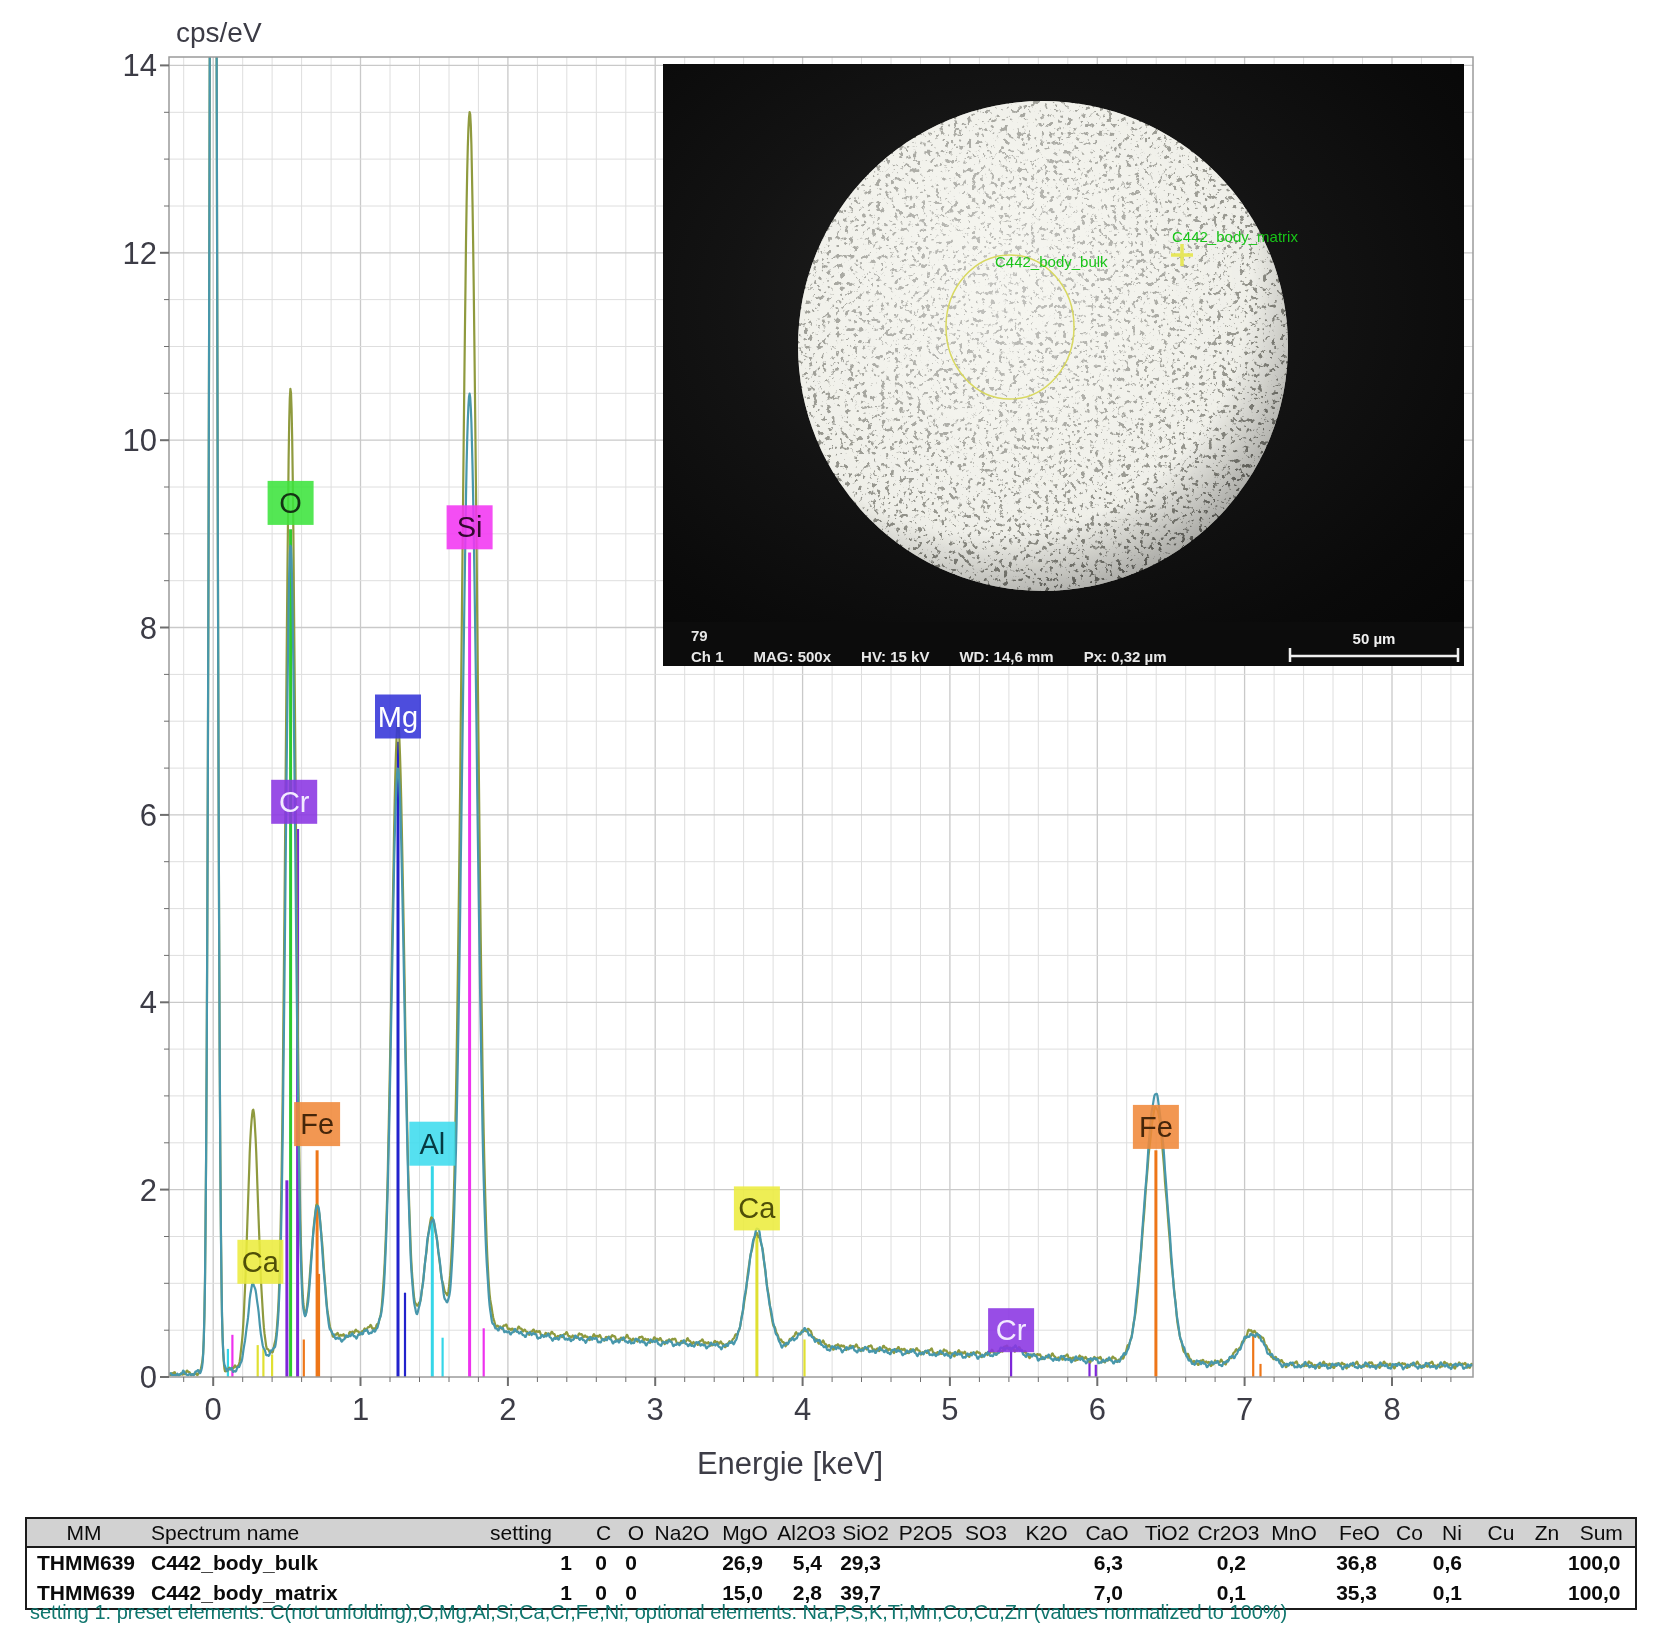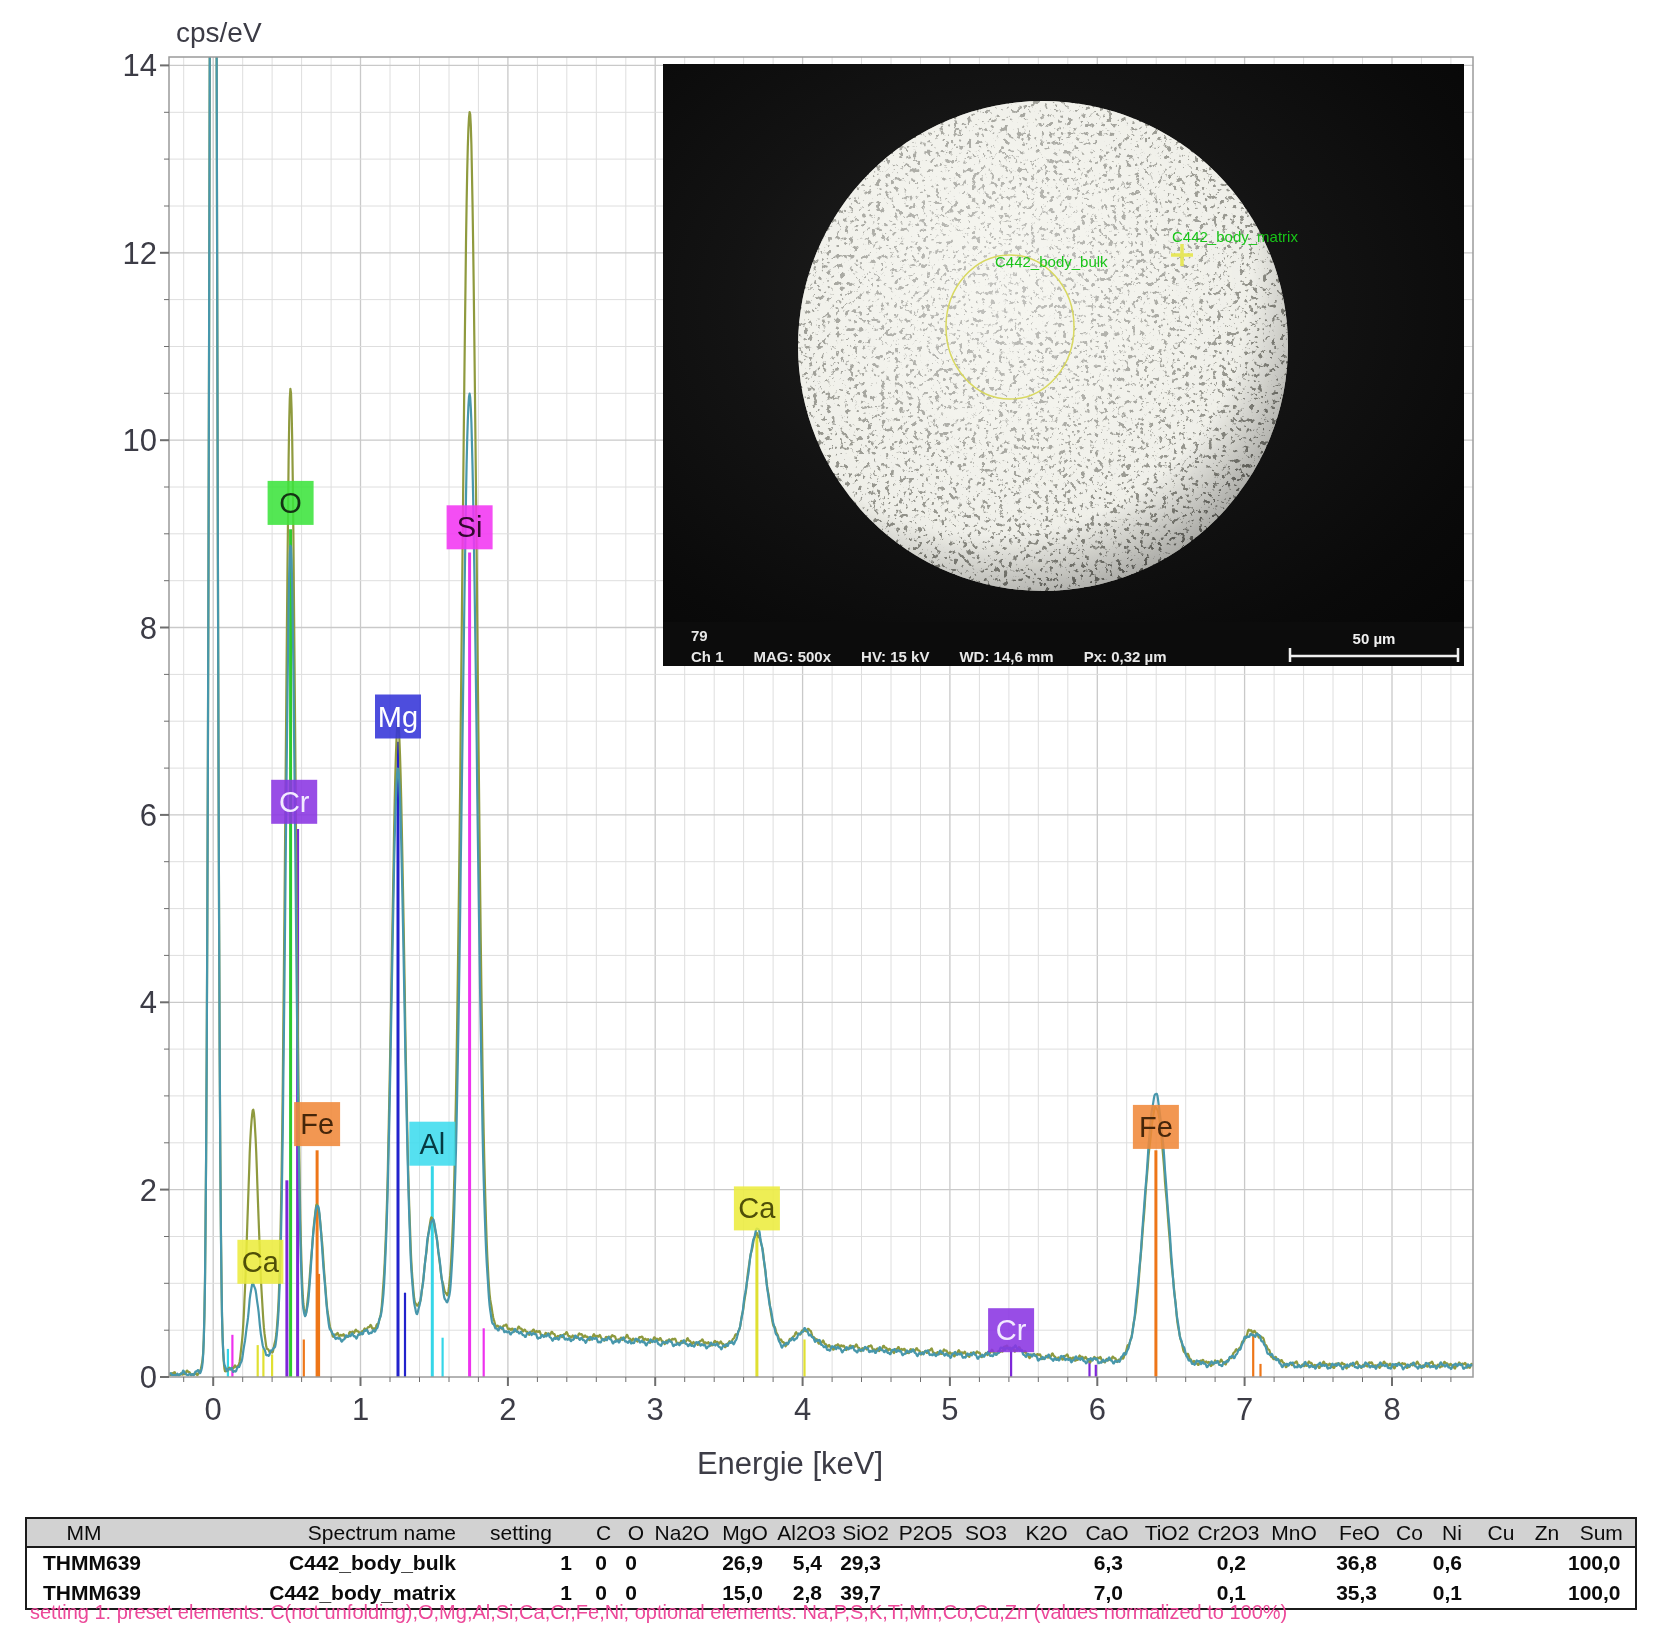--- a/index.html
+++ b/index.html
@@ -9,23 +9,23 @@
   #chart-svg{position:absolute;left:0;top:0;}
   #chart-svg text{font-family:"Liberation Sans",sans-serif;}
   #inset{position:absolute;left:663px;top:64px;width:801px;height:602px;}
   #inset svg text{font-family:"Liberation Sans",sans-serif;}
   #comp-table{position:absolute;left:25px;top:1517px;border-collapse:collapse;
       table-layout:fixed;font-size:21px;color:#0b0b0b;border:2px solid #1b1b1b;}
   #comp-table thead tr{background:#d2d2d2;border-bottom:2px solid #1b1b1b;}
   #comp-table th{font-weight:normal;height:27px;padding:0;white-space:nowrap;overflow:hidden;}
   #comp-table td{height:30px;padding:0;white-space:nowrap;overflow:hidden;font-weight:bold;}
   .c-center{text-align:center}
-  .c-left{text-align:right;padding-left:10px !important}
+  .c-left{text-align:left;padding-left:10px !important}
   .c-num{text-align:right;padding-right:14px !important}
-  #footer-note{position:absolute;left:30px;top:1601px;font-size:20px;color:#ec4899;}
+  #footer-note{position:absolute;left:30px;top:1601px;font-size:20px;color:#0f766e;}
 </style>
 </head>
 <body>
 
 <div id="root">
 
   <svg id="chart-svg" width="1656" height="1495">
     <defs>
       <clipPath id="plotclip">
           <rect x="169" y="57" width="1304" height="1320"></rect>

